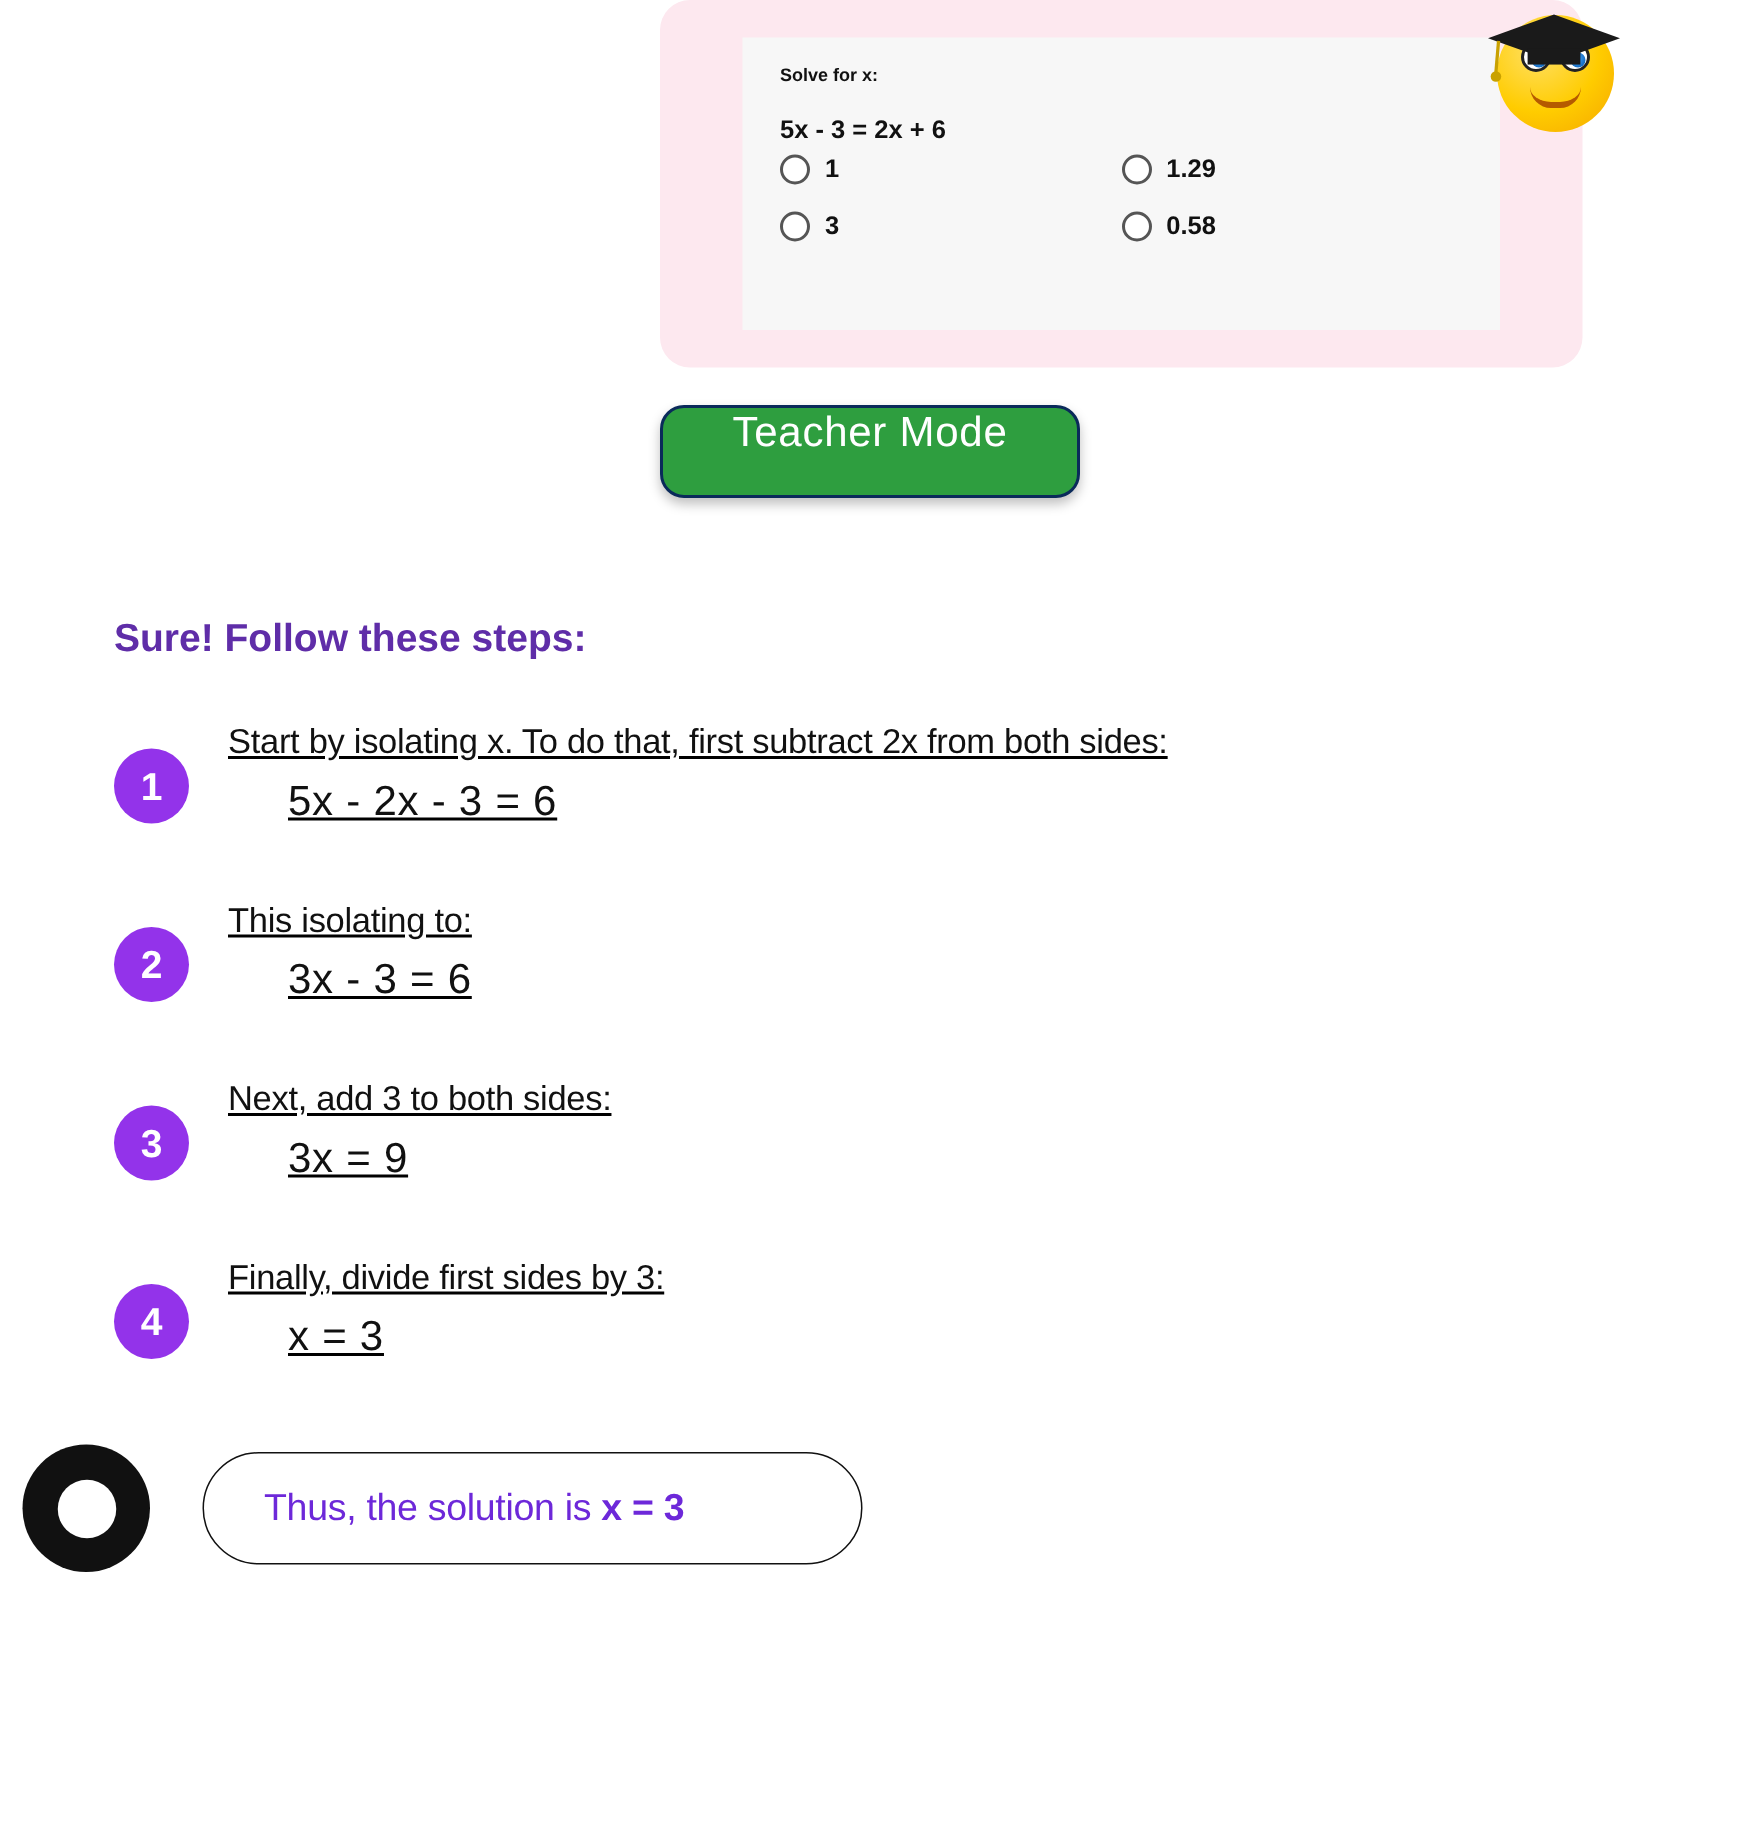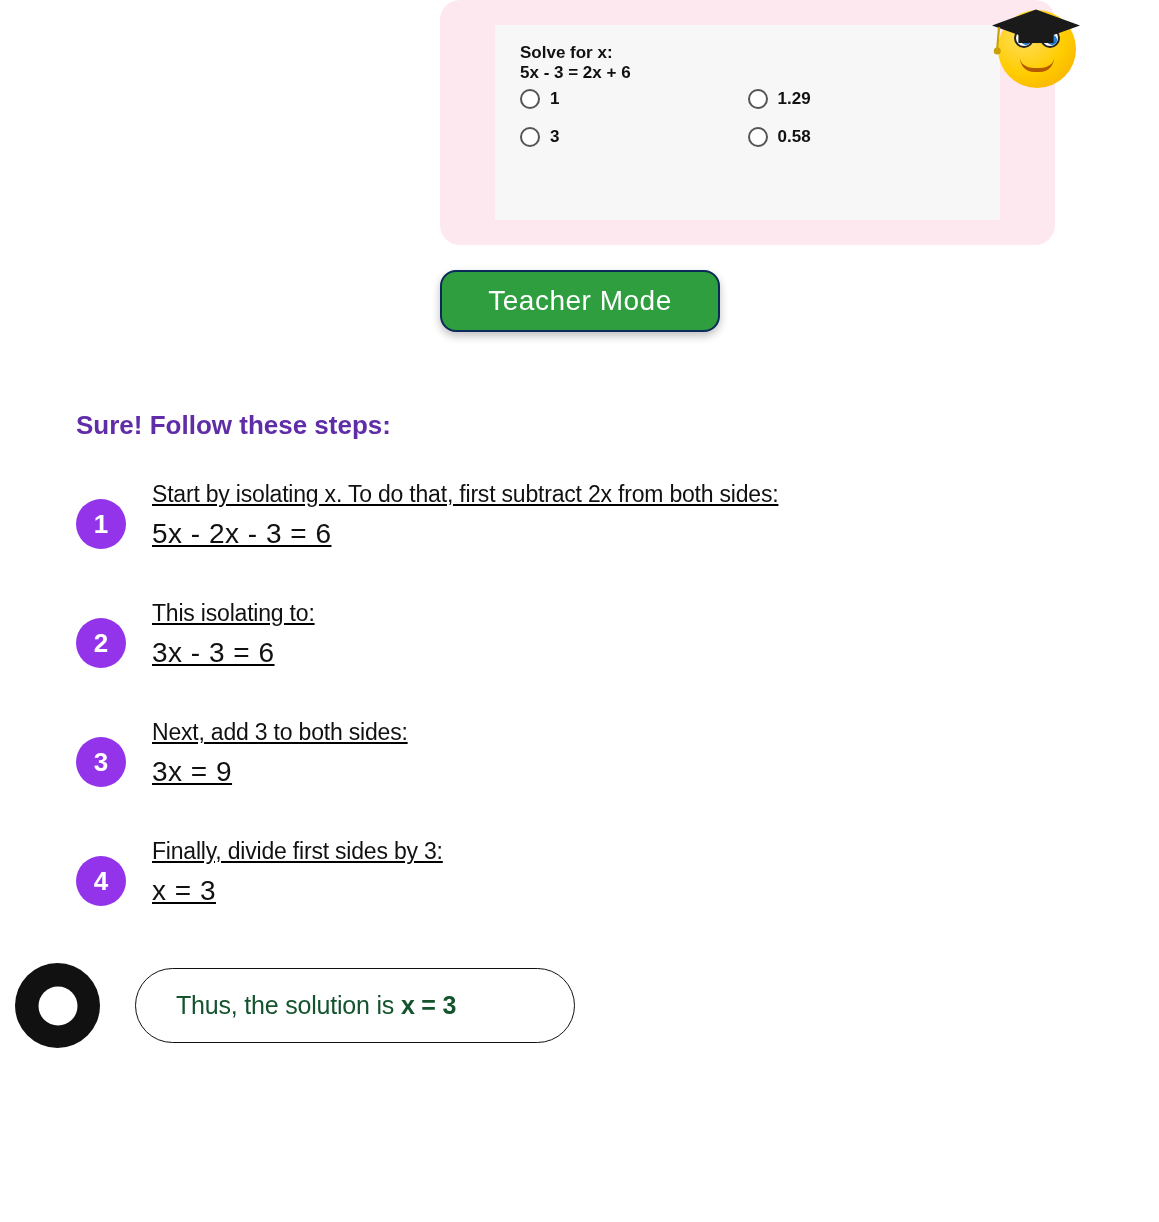--- a/index.html
+++ b/index.html
@@ -24,23 +24,23 @@
     }
     .question-inner {
       background: #f7f7f7;
       width: 100%;
       height: 100%;
       padding: 18px 25px 0 25px;
       position: relative;
     }
     .question-prompt {
       font-weight: 700;
-      font-size: 17px;
-      color: #111;
-      margin-bottom: 0;
+      font-size: 12px;
+      color: #111;
+      margin-bottom: 20px;
     }
     .question-eq {
       font-weight: 700;
       font-size: 17px;
       color: #111;
       margin-bottom: 6px;
     }
     .options-row {
       display: grid;
       grid-template-columns: 1fr 1fr;
@@ -122,21 +122,20 @@
       left: 440px;
       top: 270px;
       width: 280px;
       height: 62px;
       background: #2e9e3f;
       border: 2px solid #0a2a5a;
       border-radius: 16px;
       color: #fff;
       font-size: 28px;
       display: flex;
-      align-items: center;
       justify-content: center;
       letter-spacing: 0.5px;
       box-shadow: 0 4px 8px rgba(0,0,0,0.25);
       cursor: pointer;
     }
 
     
     .steps-container {
       position: absolute;
       left: 76px;
@@ -171,20 +170,21 @@
     .step-body { flex: 1; text-decoration: underline; }
     .step-text {
       font-size: 23px;
       color: #111;
       margin-bottom: 10px;
       letter-spacing: -0.2px;
     }
     .step-eq {
       font-size: 28px;
       color: #111;
+      margin-left: 40px;
       letter-spacing: 0.5px;
     }
 
     
     .conclusion-row {
       position: absolute;
       left: 15px;
       top: 963px;
       display: flex;
       align-items: center;
@@ -197,21 +197,21 @@
       display: flex;
       align-items: center;
       justify-content: center;
     }
     .circle-logo svg { width: 52px; height: 52px; }
     .conclusion-pill {
       border: 1.5px solid #111;
       border-radius: 40px;
       padding: 22px 40px;
       font-size: 25px;
-      color: #14532d;
+      color: #6d28d9;
       letter-spacing: -0.2px;
       min-width: 440px;
     }
     .conclusion-pill .bold { font-weight: 700; }
   </style>
 </head>
 <body>
 
 <div class="question-card">
   <div class="question-inner">

